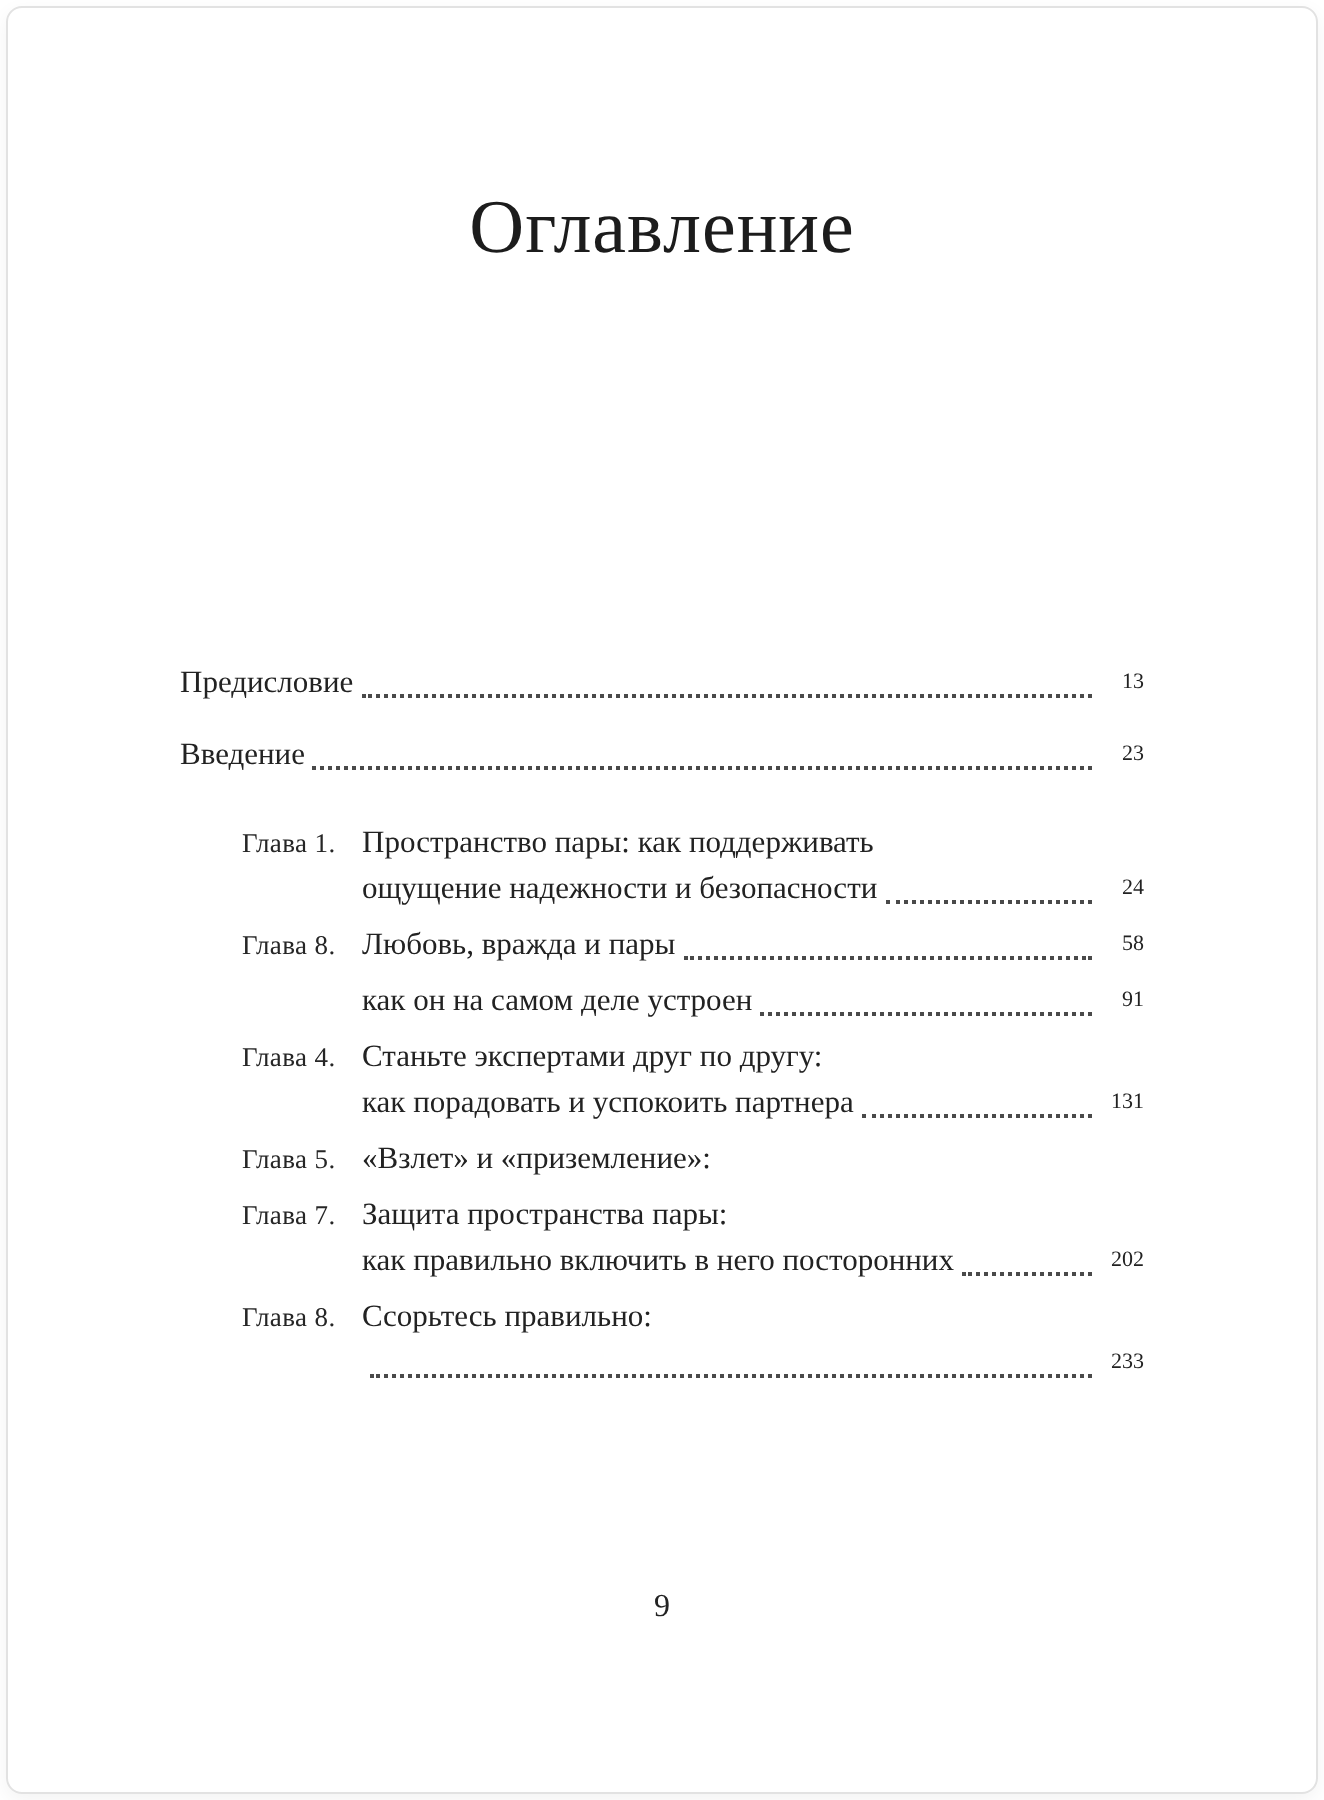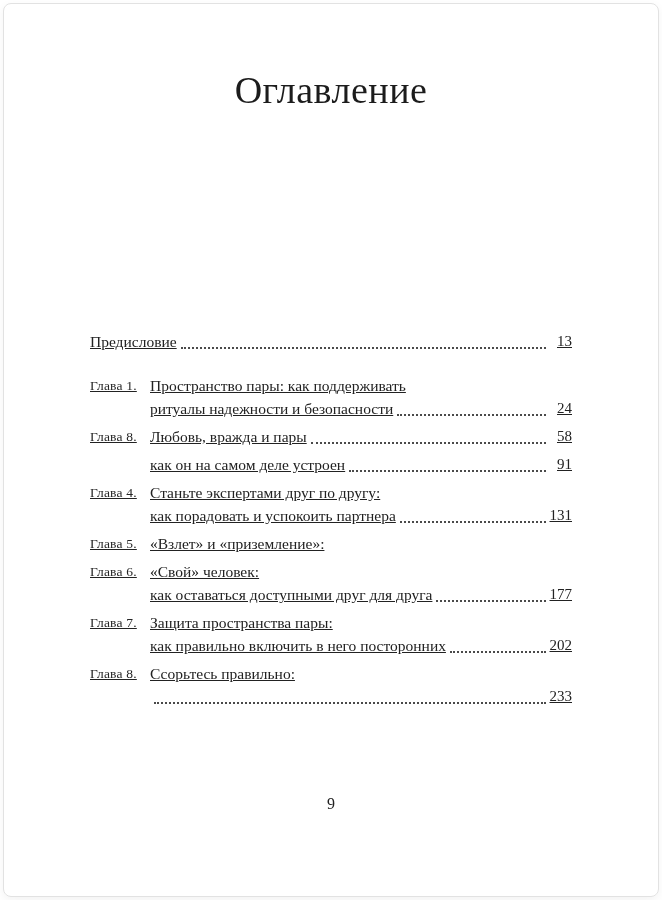--- a/index.html
+++ b/index.html
@@ -19,45 +19,45 @@
   .page-frame {
     position: absolute;
     inset: 3px;
     border: 1px solid #e2e2e2;
     border-radius: 8px;
     box-shadow: 0 3px 10px rgba(0,0,0,0.05);
     pointer-events: none;
   }
   .doc-title {
     margin: 0;
-    padding-top: 68px;
+    padding-top: 92px;
     text-align: center;
     font-size: 38px;
     font-weight: 400;
     letter-spacing: 0.5px;
     color: #1c1c1c;
   }
   .toc {
     position: absolute;
     left: 90px;
     right: 90px;
     top: 330px;
   }
   .line {
     display: flex;
     align-items: center;
     line-height: 23px;
     font-size: 15.5px;
-    text-decoration: underline;
   }
   .fm-entry {
     margin-bottom: 13px;
   }
   .chapters {
     margin-top: 21px;
+    margin-left: 31px;
   }
   .entry {
     margin-bottom: 5px;
   }
   .chap-label {
     width: 60px;
     flex-shrink: 0;
     font-size: 13.5px;
     color: #262626;
     letter-spacing: 0.2px;
@@ -69,21 +69,21 @@
   .dots {
     flex: 1;
     margin: 0 4px;
     align-self: flex-end;
     margin-bottom: 4px;
     border-bottom: 2px dotted #4a4a4a;
     min-width: 20px;
   }
   .pg {
     flex-shrink: 0;
-    font-size: 15px;
+    font-size: 11px;
     text-align: right;
     min-width: 22px;
   }
   .page-num {
     position: absolute;
     top: 795px;
     left: 0;
     width: 100%;
     text-align: center;
     font-size: 16px;
@@ -100,31 +100,38 @@
 
   <div class="toc">
 
     <div class="fm-entry">
       <div class="line">
         <span>Предисловие</span>
         <span class="dots"></span>
         <span class="pg">13</span>
       </div>
     </div>
+    <div class="fm-entry">
+      <div class="line">
+        <span>Введение</span>
+        <span class="dots"></span>
+        <span class="pg">23</span>
+      </div>
+    </div>
 
     <div class="chapters">
 
       <div class="entry">
         <div class="line">
           <span class="chap-label">Глава 1.</span>
           <span>Пространство пары: как поддерживать</span>
         </div>
         <div class="line">
           <span class="indent"></span>
-          <span>ритуалы надежности и безопасности</span>
+          <span>ощущение надежности и безопасности</span>
           <span class="dots"></span>
           <span class="pg">24</span>
         </div>
       </div>
 
       <div class="entry">
         <div class="line">
           <span class="chap-label">Глава 8.</span>
           <span>Любовь, вражда и пары</span>
           <span class="dots"></span>
@@ -154,32 +161,20 @@
         </div>
       </div>
 
       <div class="entry">
         <div class="line">
           <span class="chap-label">Глава 5.</span>
           <span>«Взлет» и «приземление»:</span>
         </div>
       </div>
 
-      <div class="entry">
-        <div class="line">
-          <span class="chap-label">Глава 6.</span>
-          <span>«Свой» человек:</span>
-        </div>
-        <div class="line">
-          <span class="indent"></span>
-          <span>как оставаться доступными друг для друга</span>
-          <span class="dots"></span>
-          <span class="pg">177</span>
-        </div>
-      </div>
 
       <div class="entry">
         <div class="line">
           <span class="chap-label">Глава 7.</span>
           <span>Защита пространства пары:</span>
         </div>
         <div class="line">
           <span class="indent"></span>
           <span>как правильно включить в него посторонних</span>
           <span class="dots"></span>

